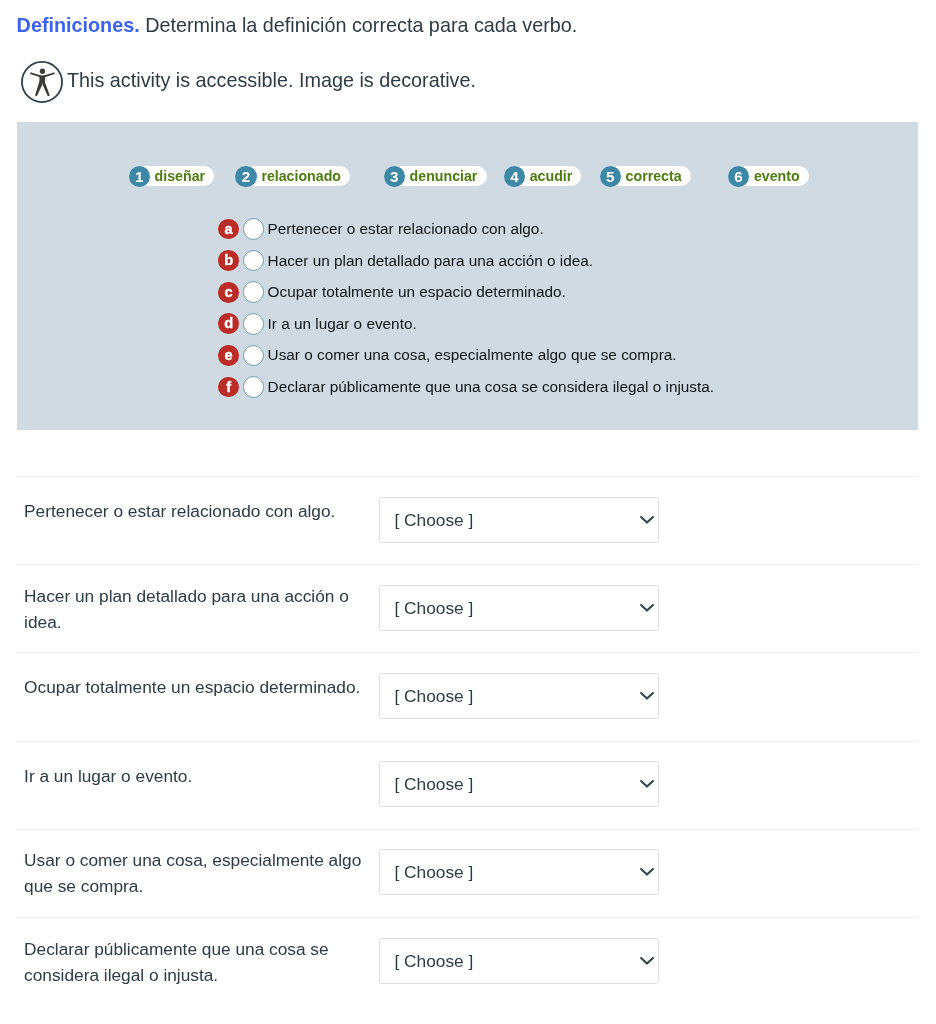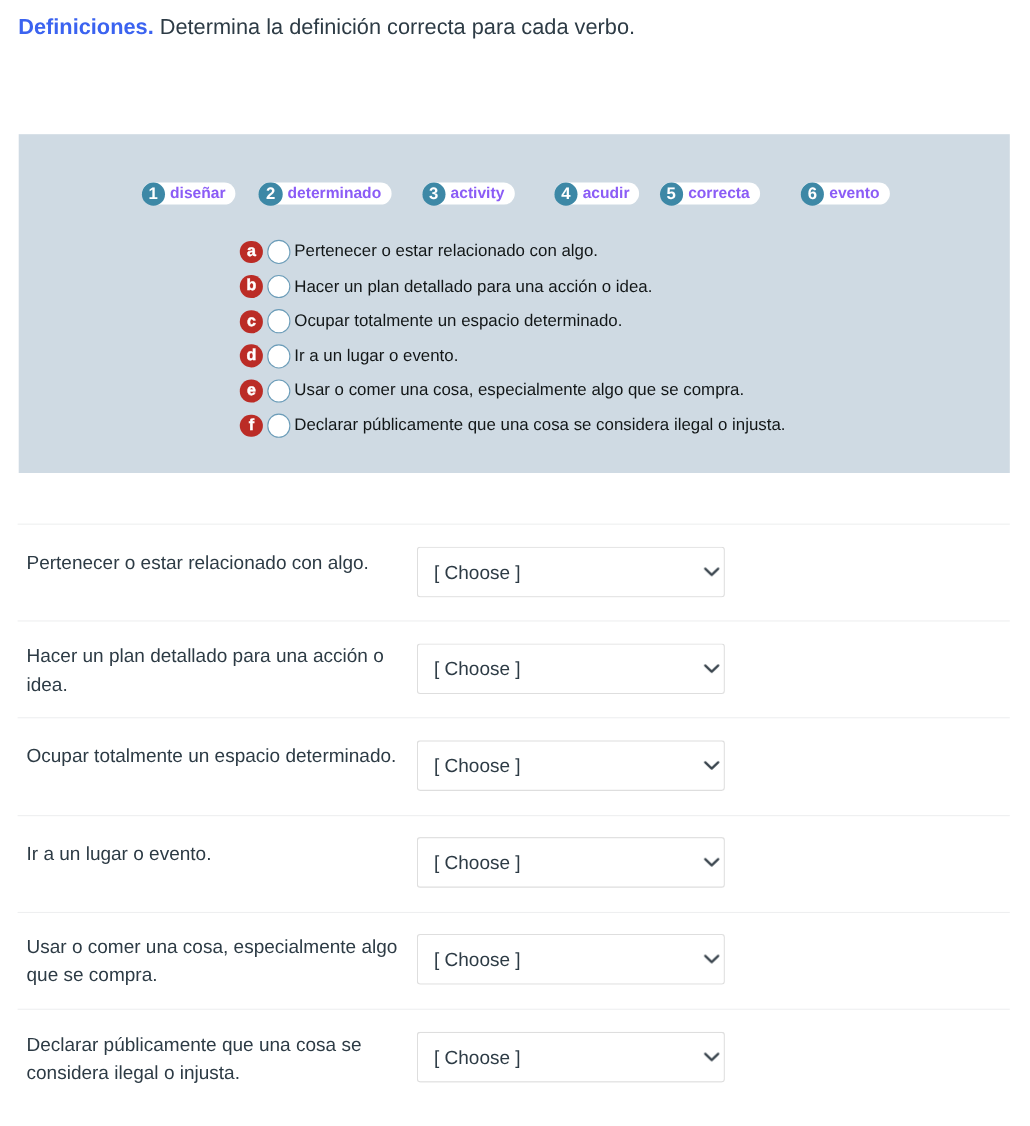--- a/index.html
+++ b/index.html
@@ -36,21 +36,21 @@
   .pill{
     position:absolute; display:flex; align-items:center;
     background:#ffffff; border-radius:10.1px; height:20.2px; top:44.2px;
     padding-right:9.2px; box-sizing:border-box;
   }
   .pill .num{
     width:21.3px;height:21.3px;border-radius:50%;background:#3d88a6;
     color:#fff;font-size:15.2px;font-weight:bold;line-height:21.3px;text-align:center;
     flex:0 0 21.3px;margin-left:-0.1px;
   }
-  .pill .word{font-size:14.2px;font-weight:bold;color:#8b5cf6;margin-left:4.7px;white-space:nowrap;}
+  .pill .word{font-size:14.2px;font-weight:bold;color:#4d7c0f;margin-left:4.7px;white-space:nowrap;}
   .pill:nth-child(1){left:111.9px;}
   .pill:nth-child(2){left:218.7px;}
   .pill:nth-child(3){left:366.9px;}
   .pill:nth-child(4){left:487.0px;}
   .pill:nth-child(5){left:582.9px;}
   .pill:nth-child(6){left:711.2px;}
 
   .defs{position:absolute;left:201.5px;top:91.2px;}
   .defrow{display:flex;align-items:center;height:31.6px;}
   .defrow .ltr{
@@ -85,34 +85,46 @@
 </style>
 </head>
 <body>
 
 <div class="page">
 
   <div class="prompt">
     <span class="strong">Definiciones.</span><span> Determina la definición correcta para cada verbo.</span>
   </div>
 
+  <div class="a11y">
+    <svg class="a11y-icon" viewBox="0 0 42 42">
+      <circle cx="21" cy="21" r="20.05" fill="none" stroke="#2f4050" stroke-width="1.8"></circle>
+      <circle cx="21.45" cy="10.25" r="2.65" fill="#3b3b39"></circle>
+      <path d="M9.5 11.2 L21.5 14.9 L21.5 16.9 L9.1 13.1 Z" fill="#3b3b39"></path>
+      <path d="M33.3 11.2 L21.4 14.9 L21.4 16.9 L33.7 13.1 Z" fill="#3b3b39"></path>
+      <path d="M18.5 14.6 L24.4 14.6 L23.75 22.7 L18.3 22.7 Z" fill="#3b3b39"></path>
+      <path d="M18.35 20.6 L21.4 23.3 L15.9 35.2 L13.95 34.6 Z" fill="#3b3b39"></path>
+      <path d="M23.7 20.6 L21.4 23.3 L26.85 35.2 L28.8 34.6 Z" fill="#3b3b39"></path>
+    </svg>
+    <span class="a11y-text">This activity is accessible. Image is decorative.</span>
+  </div>
 
   <div class="panel">
     <div id="pills">
         <div class="pill">
           <span class="num">1</span>
           <span class="word">diseñar</span>
         </div>
         <div class="pill">
           <span class="num">2</span>
-          <span class="word">determinado</span>
+          <span class="word">relacionado</span>
         </div>
         <div class="pill">
           <span class="num">3</span>
-          <span class="word">activity</span>
+          <span class="word">denunciar</span>
         </div>
         <div class="pill">
           <span class="num">4</span>
           <span class="word">acudir</span>
         </div>
         <div class="pill">
           <span class="num">5</span>
           <span class="word">correcta</span>
         </div>
         <div class="pill">

